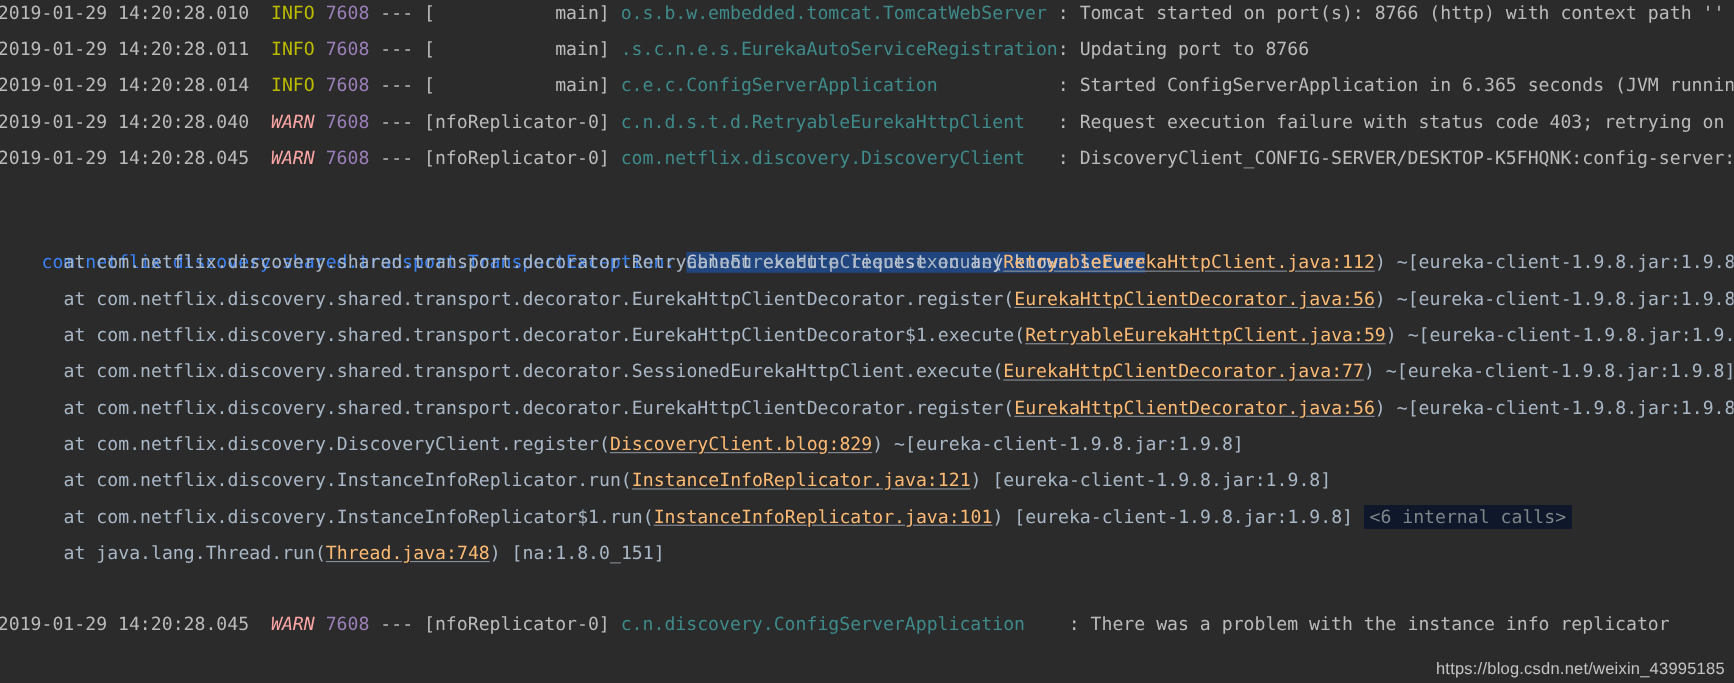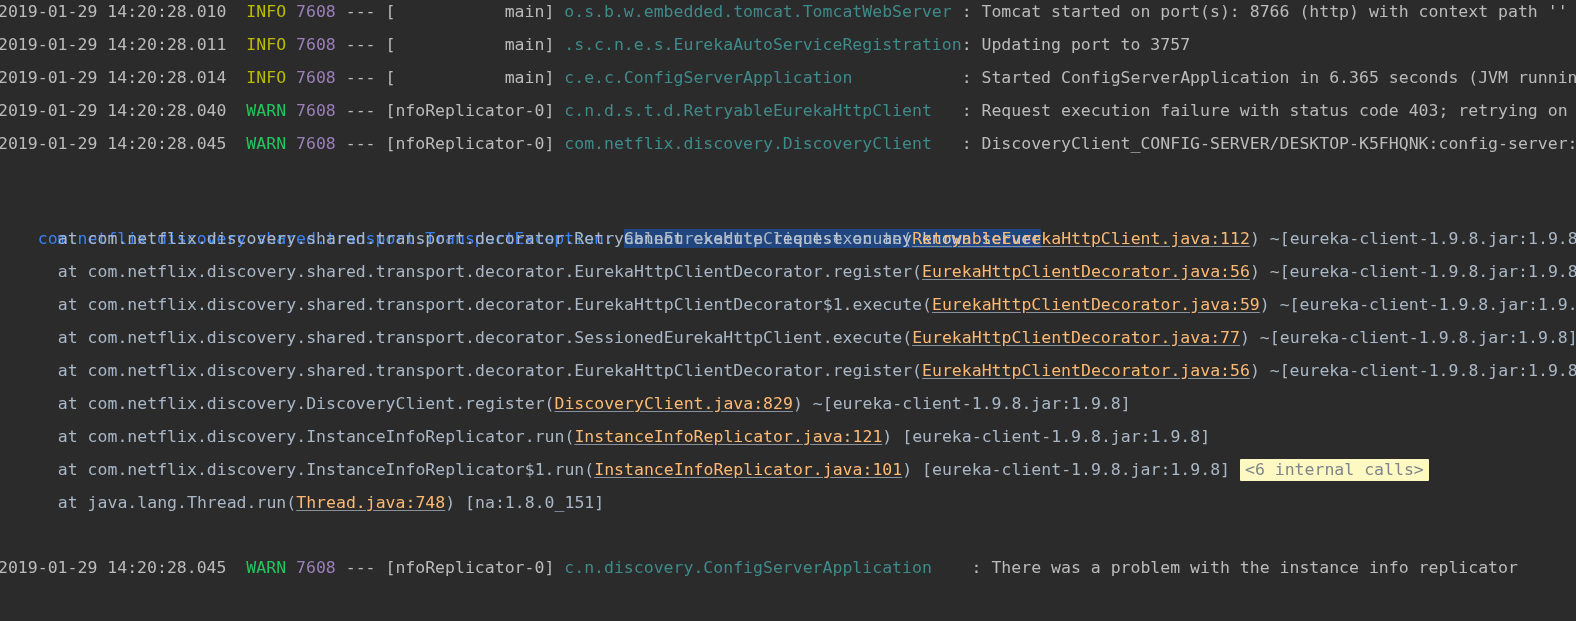--- a/index.html
+++ b/index.html
@@ -29,21 +29,21 @@
     font-size: 16.5px;
     line-height: 33px;
     height: 33px;
     letter-spacing: 0px;
     color: #a9b7c6;
   }
 
   
   .t-time   { color: #bbbbbb; }
   .t-info   { color: #bbbb00; }
-  .t-warn   { color: #22c55e; }
+  .t-warn   { color: #fca5a5; font-style: italic; }
   .t-pid    { color: #9a7fb8; }
   .t-dash   { color: #bbbbbb; }
   .t-thread { color: #bbbbbb; }
   .t-logger { color: #3f8a8a; }
   .t-msg    { color: #bbbbbb; }
 
   
   .exc-head   { color: #3b82f6; }
   .exc-sel {
     background: #21457e;
@@ -53,21 +53,21 @@
   .stack      { color: #a9b7c6; }
   .stack .lnk {
     color: #fdba74;
     text-decoration: underline;
     text-decoration-color: #8a9099;
     text-underline-offset: 2px;
     cursor: pointer;
   }
   .stack .jar { color: #a9b7c6; }
   .badge {
-    background: #fef9c3;
+    background: #0f172a;
     color: #7e8589;
     padding: 1px 5px 2px 5px;
     border-radius: 1px;
     text-align: right;
   }
 
   .watermark {
     position: absolute;
     right: 8px;
     bottom: 4px;
@@ -78,39 +78,40 @@
     letter-spacing: 0.2px;
   }
 </style>
 </head>
 <body>
 
 <div id="console">
 
   <div id="top-lines">
       <div class="line" style="top: -5px;"><span class="t-time">2019-01-29 14:20:28.010  </span><span class="t-info">INFO </span><span class="t-pid">7608 </span><span class="t-dash">--- </span><span class="t-thread">[           main] </span><span class="t-logger">o.s.b.w.embedded.tomcat.TomcatWebServer </span><span class="t-msg">: Tomcat started on port(s): 8766 (http) with context path ''</span></div>
-      <div class="line" style="top: 28px;"><span class="t-time">2019-01-29 14:20:28.011  </span><span class="t-info">INFO </span><span class="t-pid">7608 </span><span class="t-dash">--- </span><span class="t-thread">[           main] </span><span class="t-logger">.s.c.n.e.s.EurekaAutoServiceRegistration</span><span class="t-msg">: Updating port to 3757</span></div>
+      <div class="line" style="top: 28px;"><span class="t-time">2019-01-29 14:20:28.011  </span><span class="t-info">INFO </span><span class="t-pid">7608 </span><span class="t-dash">--- </span><span class="t-thread">[           main] </span><span class="t-logger">.s.c.n.e.s.EurekaAutoServiceRegistration</span><span class="t-msg">: Updating port to 8766</span></div>
       <div class="line" style="top: 61px;"><span class="t-time">2019-01-29 14:20:28.014  </span><span class="t-info">INFO </span><span class="t-pid">7608 </span><span class="t-dash">--- </span><span class="t-thread">[           main] </span><span class="t-logger">c.e.c.ConfigServerApplication           </span><span class="t-msg">: Started ConfigServerApplication in 6.365 seconds (JVM running for 7.31)</span></div>
       <div class="line" style="top: 94px;"><span class="t-time">2019-01-29 14:20:28.040  </span><span class="t-warn">WARN </span><span class="t-pid">7608 </span><span class="t-dash">--- </span><span class="t-thread">[nfoReplicator-0] </span><span class="t-logger">c.n.d.s.t.d.RetryableEurekaHttpClient   </span><span class="t-msg">: Request execution failure with status code 403; retrying on another server i</span></div>
       <div class="line" style="top: 127px;"><span class="t-time">2019-01-29 14:20:28.045  </span><span class="t-warn">WARN </span><span class="t-pid">7608 </span><span class="t-dash">--- </span><span class="t-thread">[nfoReplicator-0] </span><span class="t-logger">com.netflix.discovery.DiscoveryClient   </span><span class="t-msg">: DiscoveryClient_CONFIG-SERVER/DESKTOP-K5FHQNK:config-server:8766 - registrat</span></div>
     </div>
 
   <div class="line" id="exc-line" style="top:189px">
     <span class="exc-head">com.netflix.discovery.shared.transport.TransportException:</span><span class="exc-head"> </span><span class="exc-sel">Cannot execute request on any known server</span>
   </div>
 
   <div id="stack-lines">
       <div class="line stack" style="top: 222px; padding-left: 30px;"><span>   at com.netflix.discovery.shared.transport.decorator.RetryableEurekaHttpClient.execute(</span><span class="lnk">RetryableEurekaHttpClient.java:112</span><span>)</span><span class="jar"> ~[eureka-client-1.9.8.jar:1.9.8]</span></div>
       <div class="line stack" style="top: 255px; padding-left: 30px;"><span>   at com.netflix.discovery.shared.transport.decorator.EurekaHttpClientDecorator.register(</span><span class="lnk">EurekaHttpClientDecorator.java:56</span><span>)</span><span class="jar"> ~[eureka-client-1.9.8.jar:1.9.8]</span></div>
-      <div class="line stack" style="top: 288px; padding-left: 30px;"><span>   at com.netflix.discovery.shared.transport.decorator.EurekaHttpClientDecorator$1.execute(</span><span class="lnk">EurekaHttpClientDecorator.java:59</span><span>)</span><span class="jar"> ~[eureka-client-1.9.8.jar:1.9.8]</span></div>
+      <div class="line stack" style="top: 288px; padding-left: 30px;"><span>   at com.netflix.discovery.shared.transport.decorator.EurekaHttpClientDecorator$1.execute(</span><span class="lnk">RetryableEurekaHttpClient.java:59</span><span>)</span><span class="jar"> ~[eureka-client-1.9.8.jar:1.9.8]</span></div>
       <div class="line stack" style="top: 321px; padding-left: 30px;"><span>   at com.netflix.discovery.shared.transport.decorator.SessionedEurekaHttpClient.execute(</span><span class="lnk">EurekaHttpClientDecorator.java:77</span><span>)</span><span class="jar"> ~[eureka-client-1.9.8.jar:1.9.8]</span></div>
       <div class="line stack" style="top: 354px; padding-left: 30px;"><span>   at com.netflix.discovery.shared.transport.decorator.EurekaHttpClientDecorator.register(</span><span class="lnk">EurekaHttpClientDecorator.java:56</span><span>)</span><span class="jar"> ~[eureka-client-1.9.8.jar:1.9.8]</span></div>
-      <div class="line stack" style="top: 387px; padding-left: 30px;"><span>   at com.netflix.discovery.DiscoveryClient.register(</span><span class="lnk">DiscoveryClient.java:829</span><span>)</span><span class="jar"> ~[eureka-client-1.9.8.jar:1.9.8]</span></div>
+      <div class="line stack" style="top: 387px; padding-left: 30px;"><span>   at com.netflix.discovery.DiscoveryClient.register(</span><span class="lnk">DiscoveryClient.blog:829</span><span>)</span><span class="jar"> ~[eureka-client-1.9.8.jar:1.9.8]</span></div>
       <div class="line stack" style="top: 420px; padding-left: 30px;"><span>   at com.netflix.discovery.InstanceInfoReplicator.run(</span><span class="lnk">InstanceInfoReplicator.java:121</span><span>)</span><span class="jar"> [eureka-client-1.9.8.jar:1.9.8]</span></div>
       <div class="line stack" style="top: 453px; padding-left: 30px;"><span>   at com.netflix.discovery.InstanceInfoReplicator$1.run(</span><span class="lnk">InstanceInfoReplicator.java:101</span><span>)</span><span class="jar"> [eureka-client-1.9.8.jar:1.9.8]</span><span> </span><span class="badge">&lt;6 internal calls&gt;</span></div>
       <div class="line stack" style="top: 486px; padding-left: 30px;"><span>   at java.lang.Thread.run(</span><span class="lnk">Thread.java:748</span><span>)</span><span class="jar"> [na:1.8.0_151]</span></div>
     </div>
 
   <div id="bottom-lines">
       <div class="line" style="top: 551px;"><span class="t-time">2019-01-29 14:20:28.045  </span><span class="t-warn">WARN </span><span class="t-pid">7608 </span><span class="t-dash">--- </span><span class="t-thread">[nfoReplicator-0] </span><span class="t-logger">c.n.discovery.ConfigServerApplication    </span><span class="t-msg">: There was a problem with the instance info replicator</span></div>
     </div>
 
+  <div class="watermark">https://blog.csdn.net/weixin_43995185</div>
 </div>
 
 </body></html>

